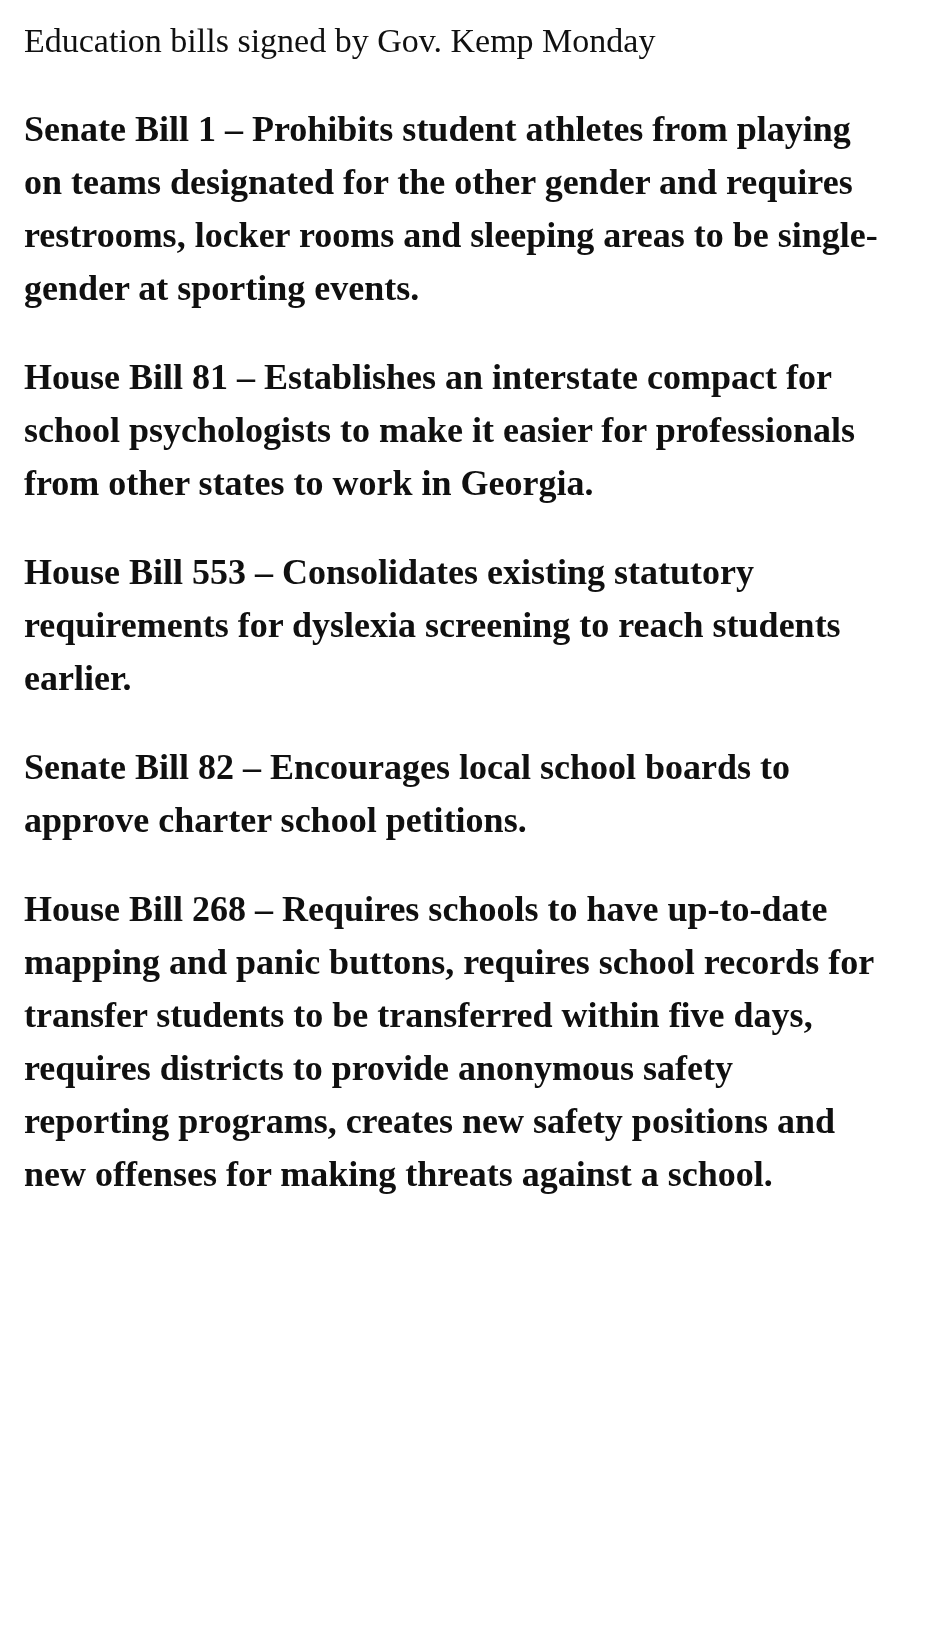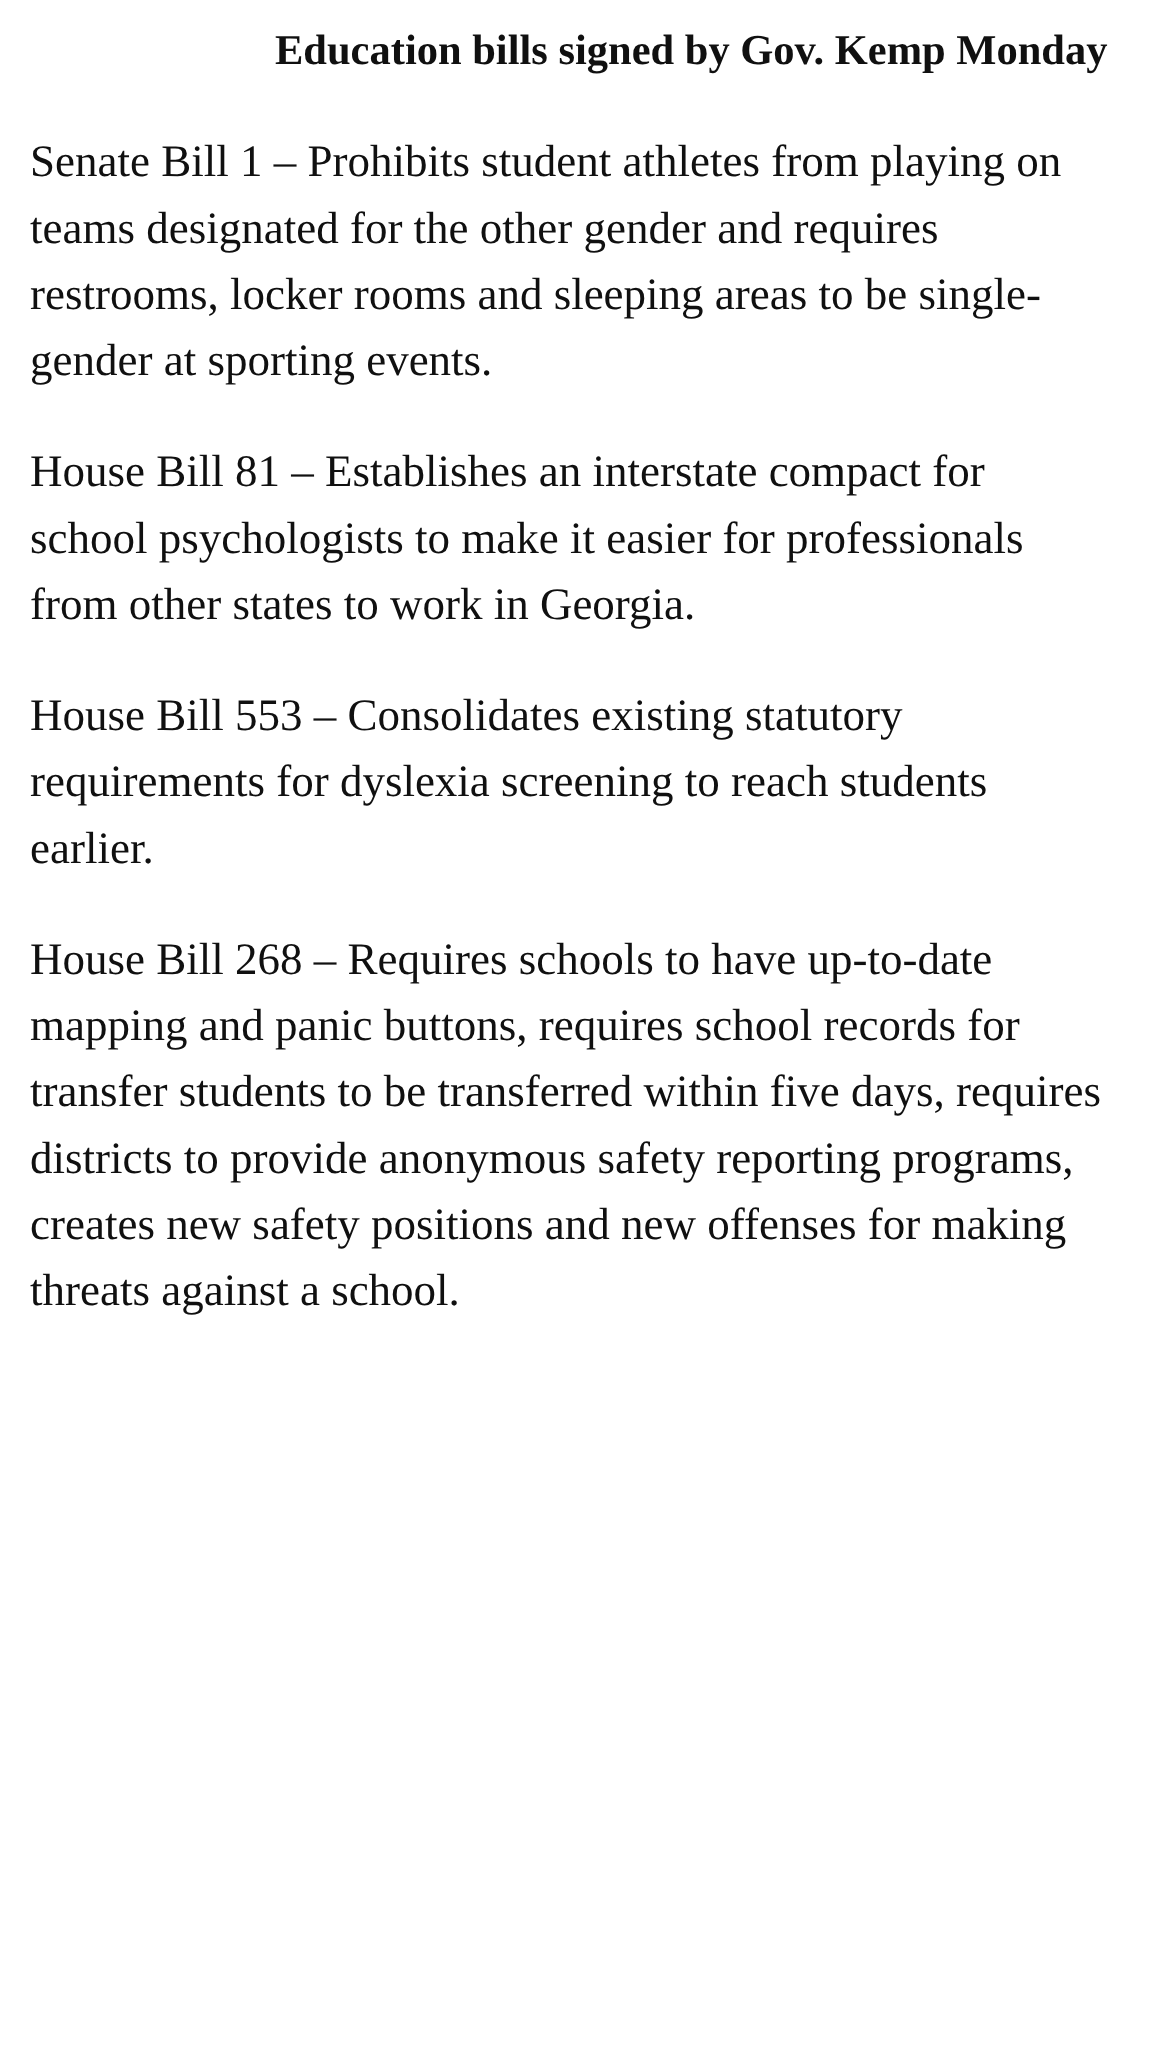--- a/index.html
+++ b/index.html
@@ -15,45 +15,45 @@
     color: #101010;
     overflow: hidden;
   }
   .article-body {
     box-sizing: border-box;
     width: 928px;
     padding: 14px 42px 30px 24px;
   }
   .article-heading {
     font-size: 34px;
-    font-weight: 700;
+    font-weight: 400;
     line-height: 53px;
     margin: 0 0 36px 0;
     letter-spacing: 0;
-    text-align: right;
   }
   .bill-paragraph {
     font-size: 36px;
-    font-weight: 400;
+    font-weight: 700;
     line-height: 53px;
     margin: 36px 0;
   }
   .bill-paragraph:last-child {
     margin-bottom: 0;
   }
 </style>
 </head>
 <body>
 
 <main class="article-body">
   <h2 class="article-heading">Education bills signed by Gov. Kemp Monday</h2>
 
   <p class="bill-paragraph">Senate Bill 1 – Prohibits student athletes from playing on teams designated for the other gender and requires restrooms, locker rooms and sleeping areas to be single-gender at sporting events.</p>
 
   <p class="bill-paragraph">House Bill 81 – Establishes an interstate compact for school psychologists to make it easier for professionals from other states to work in Georgia.</p>
 
   <p class="bill-paragraph">House Bill 553 – Consolidates existing statutory requirements for dyslexia screening to reach students earlier.</p>
 
 
+  <p class="bill-paragraph">Senate Bill 82 – Encourages local school boards to approve charter school petitions.</p>
 
 
   <p class="bill-paragraph">House Bill 268 – Requires schools to have up-to-date mapping and panic buttons, requires school records for transfer students to be transferred within five days, requires districts to provide anonymous safety reporting programs, creates new safety positions and new offenses for making threats against a school.</p>
 </main>
 
 </body></html>

